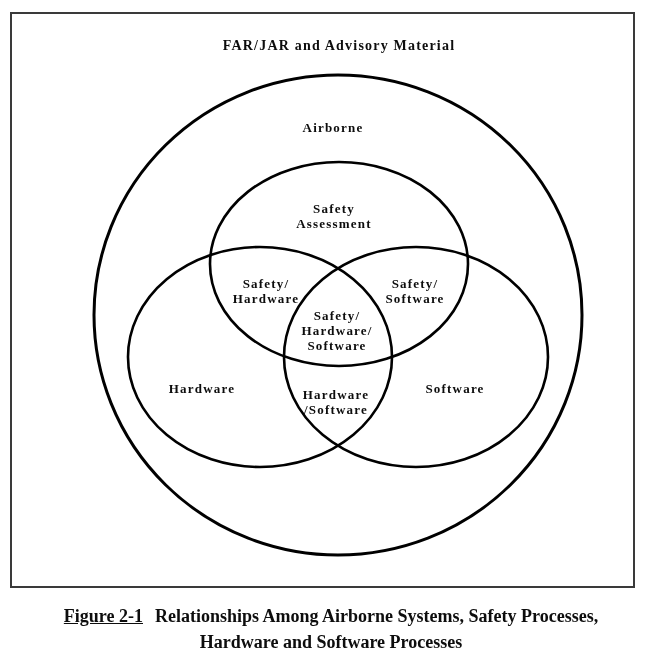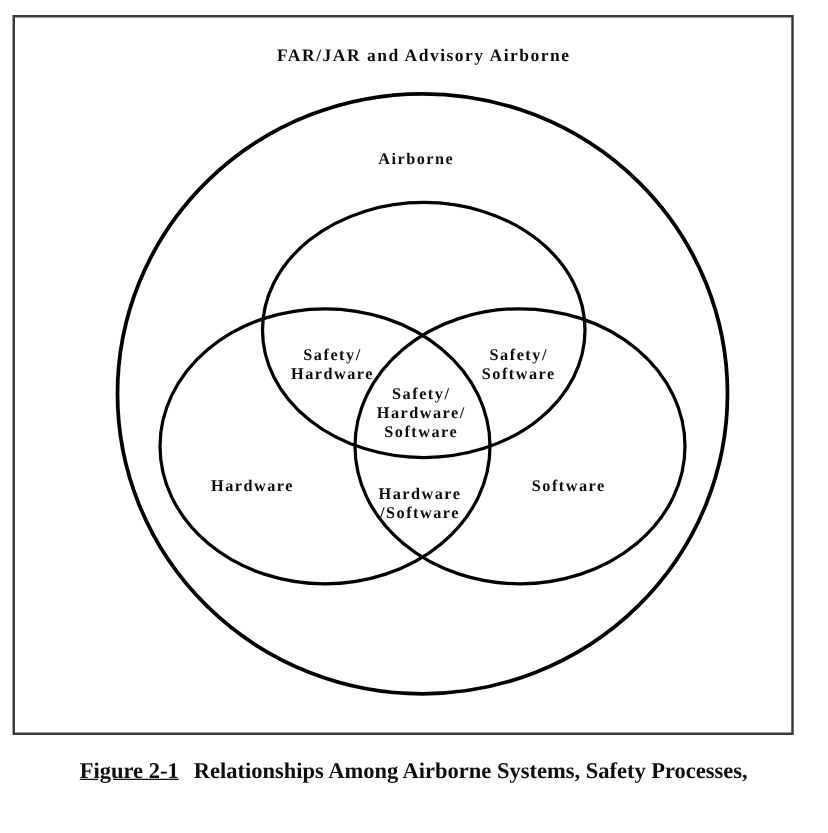--- a/index.html
+++ b/index.html
@@ -74,24 +74,26 @@
 
   <div class="figure-box">
 
     <svg class="venn" width="621" height="572" viewBox="0 0 621 572">
       <ellipse cx="326" cy="301" rx="244" ry="240" stroke-width="3"></ellipse>
       <ellipse cx="327" cy="250" rx="129" ry="102" stroke-width="2.6"></ellipse>
       <ellipse cx="248" cy="343" rx="132" ry="110" stroke-width="2.6"></ellipse>
       <ellipse cx="404" cy="343" rx="132" ry="110" stroke-width="2.6"></ellipse>
     </svg>
 
-    <div class="lbl title" style="left:327px; top:31px;">FAR/JAR and Advisory Airborne</div>
+    <div class="lbl title" style="left:327px; top:31px;">FAR/JAR and Advisory Material</div>
 
     <div class="lbl" style="left:321px; top:113px;">Airborne</div>
 
+    <div class="lbl" style="left:322px; top:202px;">Safety
+Assessment</div>
 
     <div class="lbl" style="left:254px; top:277px;">Safety/
 Hardware</div>
 
     <div class="lbl" style="left:403px; top:277px;">Safety/
 Software</div>
 
     <div class="lbl" style="left:325px; top:316px;">Safety/
 Hardware/
 Software</div>
@@ -102,15 +104,16 @@
 
     <div class="lbl" style="left:324px; top:388px;">Hardware
 /Software</div>
 
   </div>
 
   <div class="caption">
     <div>
       <span class="fig-num">Figure 2-1</span><span>Relationships Among Airborne Systems, Safety Processes,</span>
     </div>
+    <div>Hardware and Software Processes</div>
   </div>
 
 </div>
 
 </body></html>

